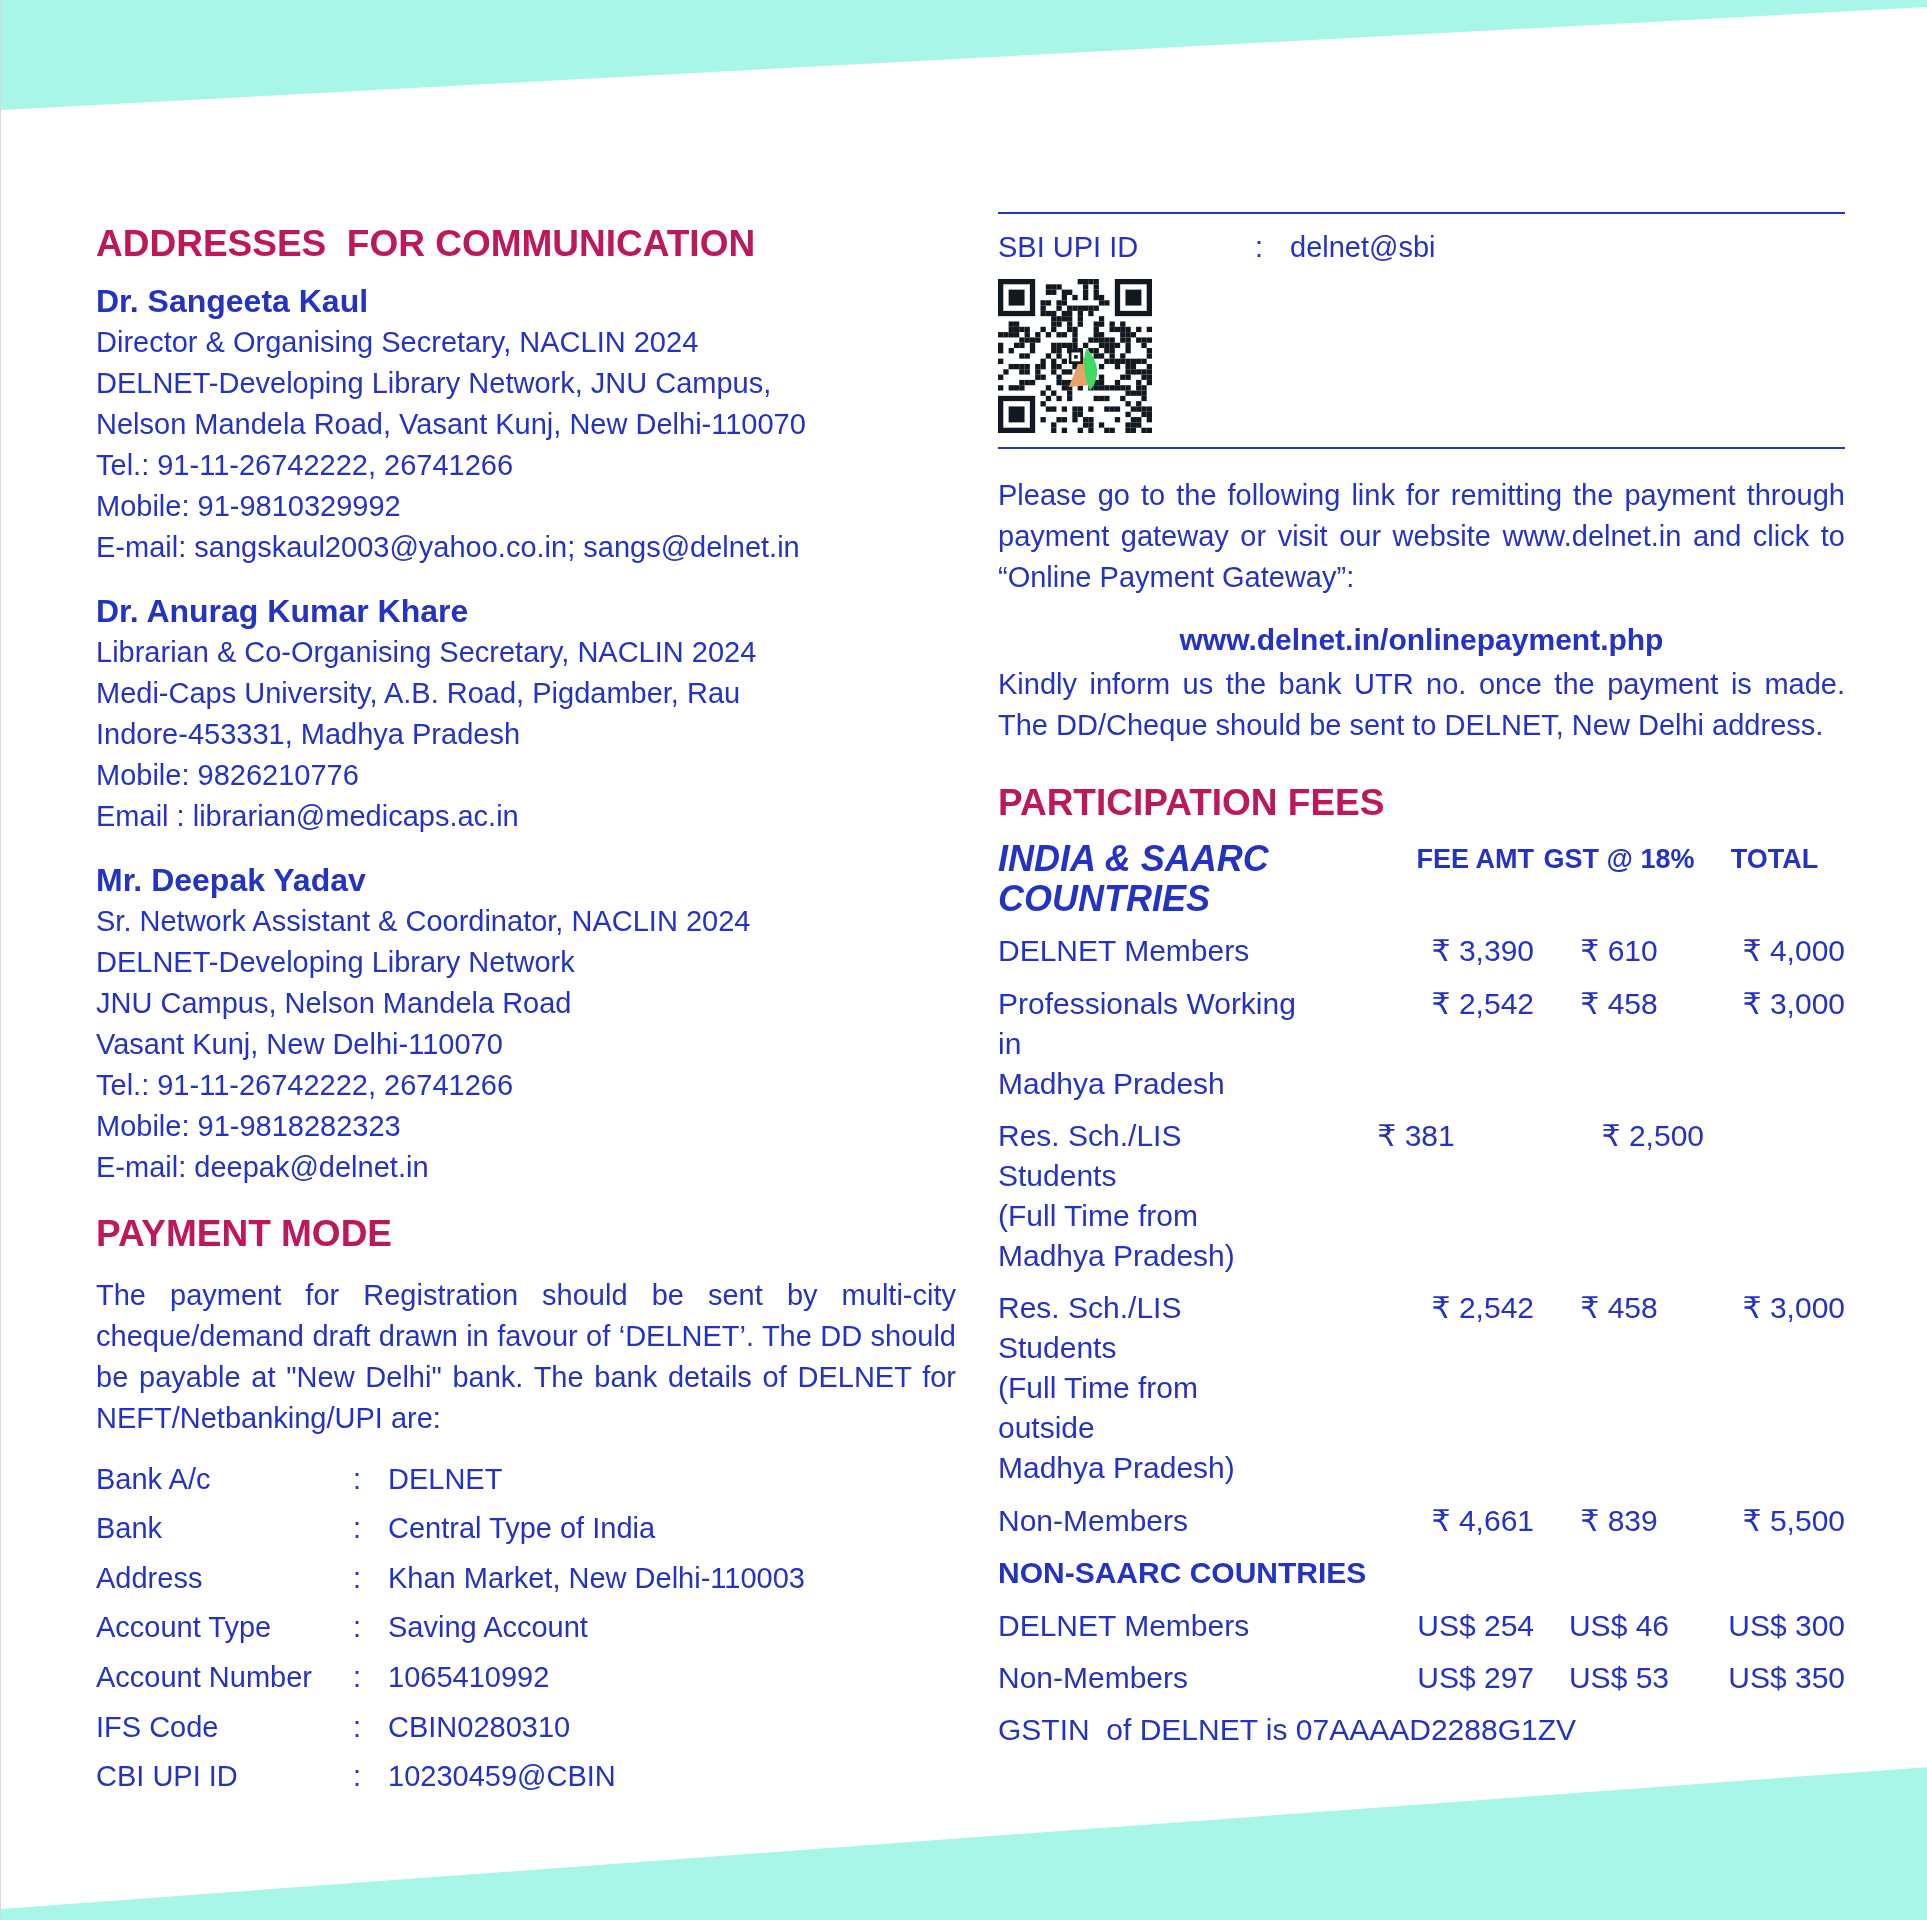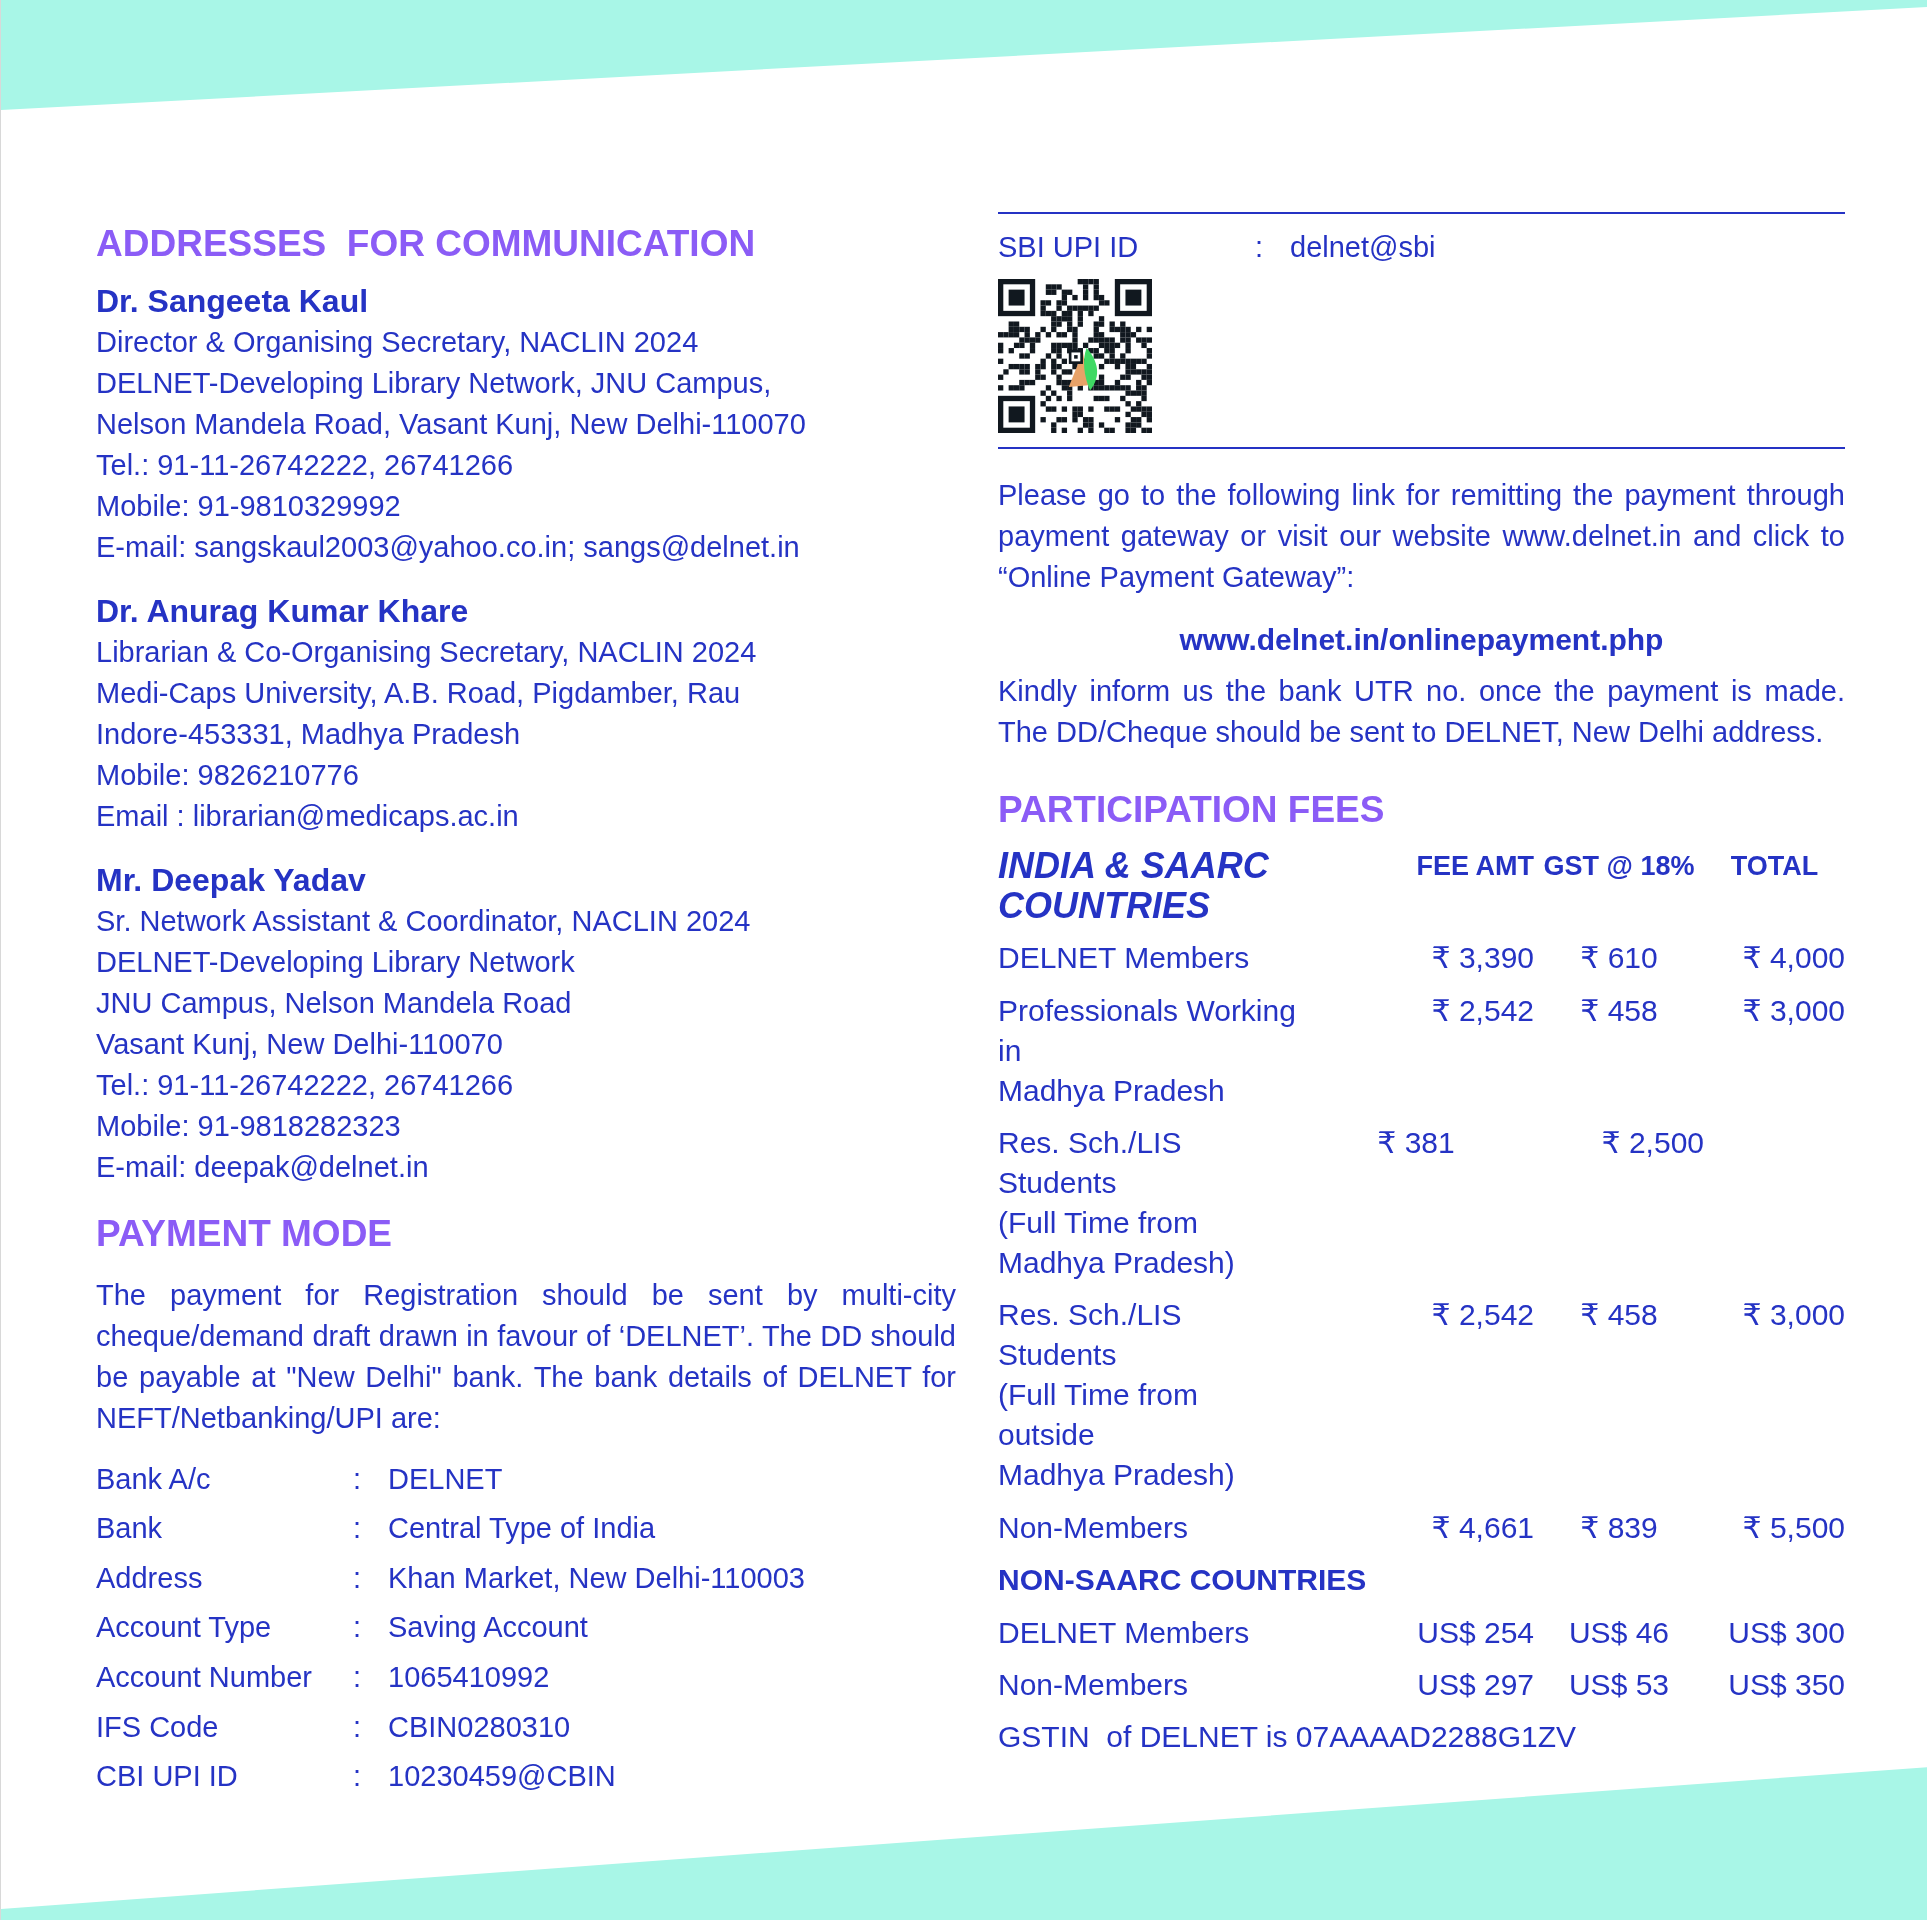--- a/index.html
+++ b/index.html
@@ -15,39 +15,39 @@
     border-right:1.8px solid #bdbdbd;
     border-bottom:1.8px solid #d8d8d8;
   }
   .accent{position:absolute;left:0;top:0;width:100%;height:100%;background:#a8f6e7;}
   .accent.top{clip-path:polygon(0 0,1928px 0,1928px 7px,0 110px);}
   .accent.bottom{clip-path:polygon(0 1909px,1928px 1767px,1928px 1921px,0 1921px);}
 
   .col-left{position:absolute;left:95px;top:221px;width:860px;}
   .col-right{position:absolute;left:997px;top:212px;width:847px;}
 
-  .h-red{color:#8b5cf6;font-weight:bold;font-size:37px;line-height:46px;white-space:pre-wrap;}
+  .h-red{color:#be185d;font-weight:bold;font-size:37px;line-height:46px;white-space:pre-wrap;}
   .contact{margin-bottom:23px;}
   .contact-name{font-weight:bold;font-size:32px;line-height:41px;}
   .cline{font-size:29px;line-height:41px;}
   .addr-head{margin-bottom:14px;}
   .pm-head{margin-top:12.4px;margin-bottom:17.6px;}
   .just{font-size:29px;line-height:41px;text-align:justify;}
 
   .bank-grid{margin-top:21px;}
   .bank-row{display:grid;grid-template-columns:257px 35px 1fr;font-size:29px;line-height:39px;margin-bottom:10.6px;}
   .bank-colon{text-align:left;}
 
   .divider{height:1.8px;background:#2533c4;width:100%;}
   .sbi-row{display:grid;grid-template-columns:257px 35px 1fr;font-size:29px;line-height:39px;margin-top:14px;}
   .qr-wrap{margin-top:12.4px;width:154px;height:154px;}
   .div2{margin-top:14px;}
   .para1{margin-top:26.5px;}
   .pay-link{margin-top:21px;font-weight:bold;font-size:30px;line-height:41px;text-align:center;}
-  .para2{margin-top:11px;}
+  .para2{margin-top:4px;}
   .fees-head{margin-top:34px;}
 
   .fees-table{margin-top:12.4px;}
   .fees-header{display:grid;grid-template-columns:300px 236px 170px 141px;font-weight:bold;font-size:27px;line-height:40px;margin-bottom:12.4px;}
   .fh1{text-align:left;font-size:36px;font-style:italic;}
   .fh2{text-align:right;}
   .fh3{text-align:center;}
   .fh4{text-align:center;}
   .fee-row{display:grid;grid-template-columns:300px 236px 170px 141px;font-size:30px;line-height:40px;margin-bottom:12.4px;}
   .fee-label div{font-size:30px;line-height:40px;}

